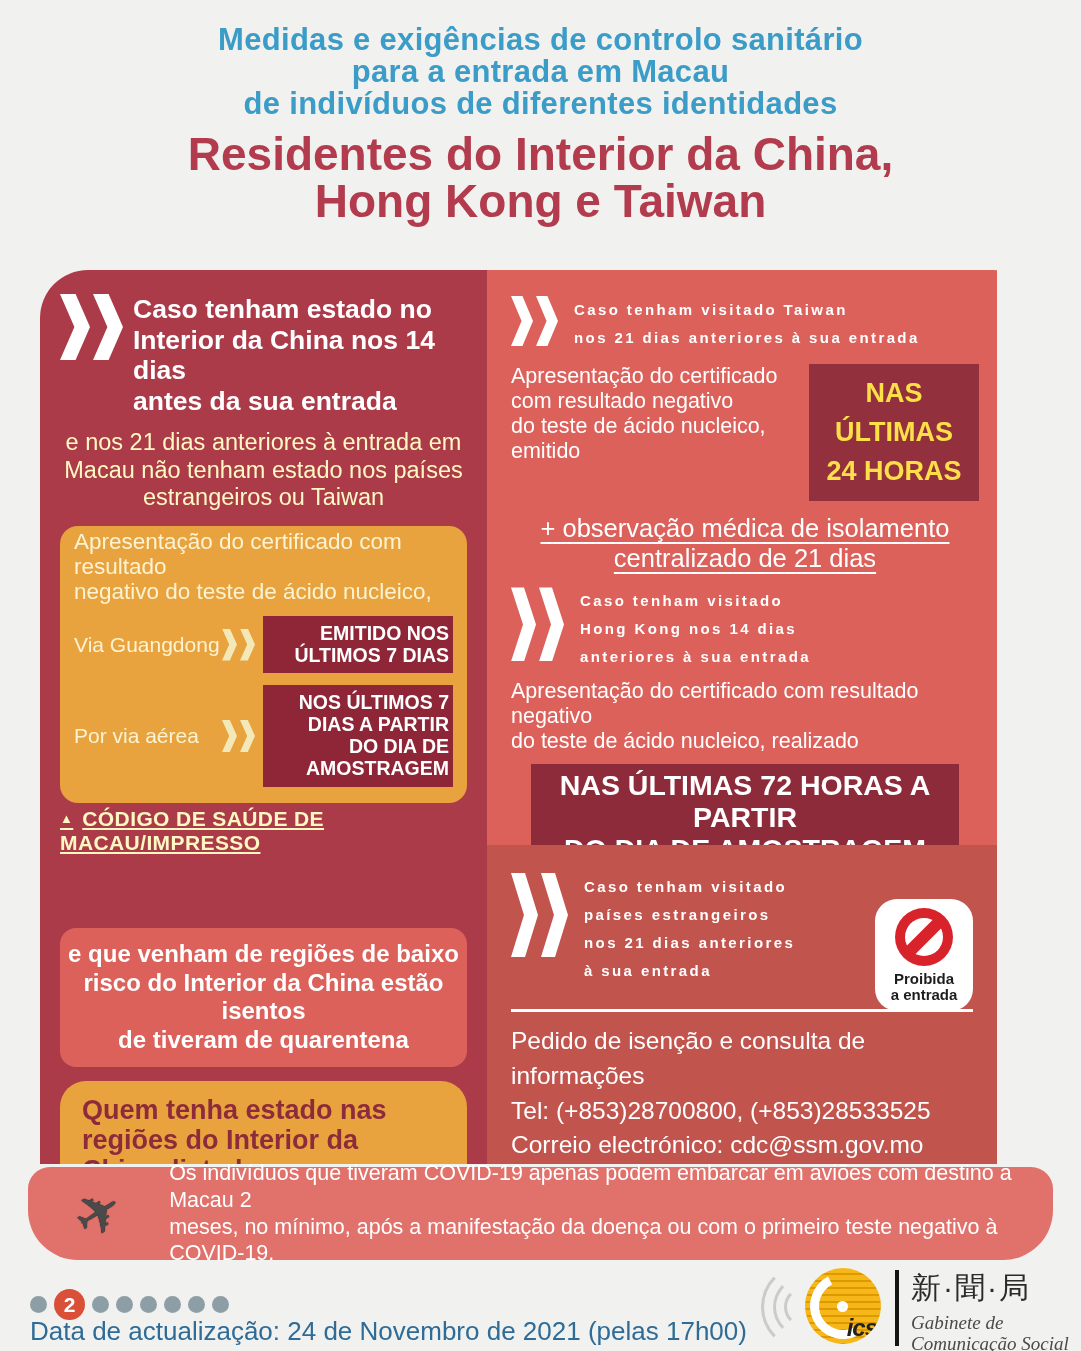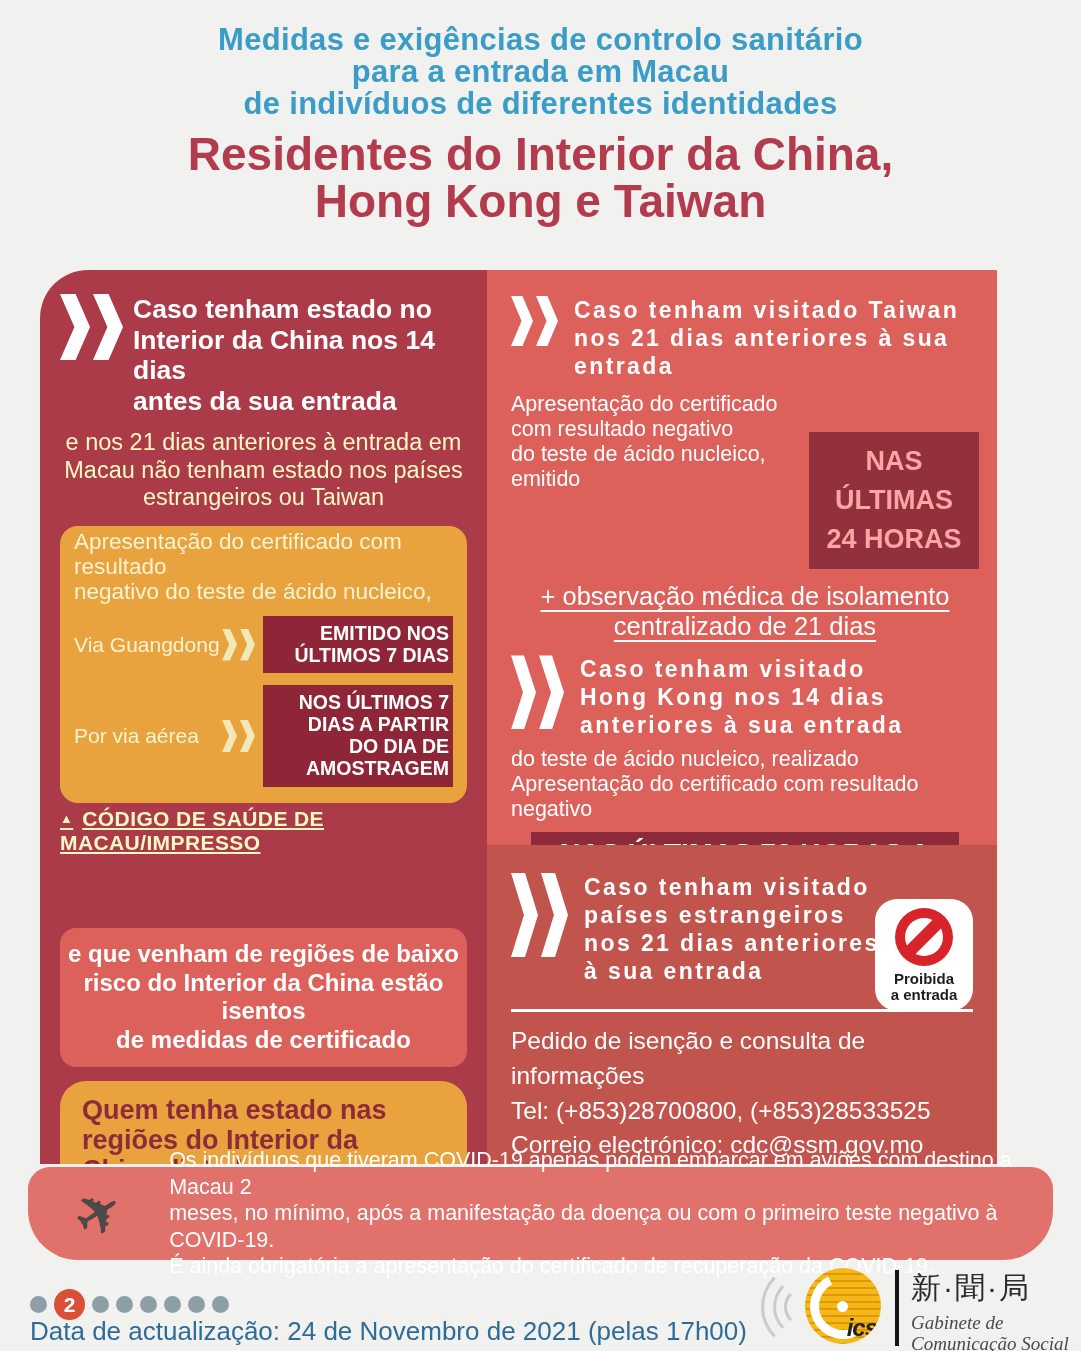--- a/index.html
+++ b/index.html
@@ -46,28 +46,28 @@
   .tri { font-size:13px; vertical-align:3px; margin-right:9px; }
   .spacer { height:73px; }
   .exempt-box { background:#DC615B; border-radius:16px; padding:12px 8px; text-align:center;
                 color:#fff; font-weight:700; font-size:24px; line-height:1.2; }
   .annex-box { margin-top:14px; background:#E8A33F; border-radius:26px; padding:14px 22px;
                color:#8E2B3B; font-weight:700; font-size:27px; line-height:30px; }
   .annex-box .hl { color:#FBF4D6; }
 
   
   .r-head { display:flex; align-items:flex-start; }
-  .r-head .txt { margin-left:16px; color:#fff; font-weight:700; font-size:23px;
+  .r-head .txt { margin-left:16px; color:#fff; font-weight:700; font-size:15px;
                  line-height:28px; letter-spacing:2.4px; }
   .tw-row { display:flex; margin-top:12px; }
   .r-para { color:#fff; font-size:21.5px; line-height:25px; }
   .tw-row .r-para { width:296px; }
   .chip-24 { background:#93303D; margin-left:6px; align-self:flex-start; width:172px;
-             padding:10px 4px; color:#fca5a5; font-weight:700; font-size:27px;
-             text-align:center; line-height:1.45;margin-top:40px; }
+             padding:10px 4px; color:#fde047; font-weight:700; font-size:27px;
+             text-align:center; line-height:1.45; }
   .obs { margin-top:12px; text-align:center; color:#fff; font-size:25.5px; line-height:30px; }
   .obs div { text-decoration:underline; text-underline-offset:5px; }
   .mt16 { margin-top:14px; }
   .chip-72 { background:#8E2B3B; margin:10px auto 0; width:428px; padding:6px 4px;
              color:#fff; font-weight:700; font-size:28.5px; text-align:center; line-height:1.12; }
 
   
   .f-head { min-height:120px; position:relative; }
   .badge { position:absolute; right:0px; top:26px; width:98px; height:112px; background:#fff;
            border-radius:22px; display:flex; flex-direction:column; align-items:center;
@@ -187,21 +187,21 @@
 
       <div class="code-note">
         <span class="tri">▲</span><span>CÓDIGO DE SAÚDE DE MACAU/IMPRESSO</span>
       </div>
 
       <div class="spacer"></div>
 
       <div class="exempt-box">
         <div>e que venham de regiões de baixo</div>
         <div>risco do Interior da China estão isentos</div>
-        <div>de medidas de certificado</div>
+        <div>de tiveram de quarentena</div>
       </div>
 
       <div class="annex-box">
         <span>Quem tenha estado nas regiões do Interior da China, listadas em </span><span class="hl">anexo</span><span>, antes da entrada em Macau, fica sujeito às exigências especiais de prevenção da epidemia dos Serviços de Saúde.</span>
       </div>
     </div>
 
     <div class="col-right">
 
       <div class="panel-top">
@@ -238,22 +238,22 @@
               <i></i>
               <i></i>
             </span>
           <div class="txt">
             <div>Caso tenham visitado</div>
             <div>Hong Kong nos 14 dias</div>
             <div>anteriores à sua entrada</div>
           </div>
         </div>
         <div class="r-para" style="margin-top:8px">
+          <div>Apresentação do certificado com resultado negativo</div>
           <div>do teste de ácido nucleico, realizado</div>
-          <div>Apresentação do certificado com resultado negativo</div>
         </div>
         <div class="chip-72">
           <div>NAS ÚLTIMAS 72 HORAS A PARTIR</div>
           <div>DO DIA DE AMOSTRAGEM</div>
         </div>
         <div class="obs">
           <div>+ observação médica de</div>
           <div>isolamento centralizado de 14 dias</div>
         </div>
       </div>
@@ -291,21 +291,20 @@
         </div>
       </div>
     </div>
   </div>
 
   <div class="banner">
     <div class="plane-wrap"><span class="plane">✈</span></div>
     <div class="banner-text">
       <div>Os indivíduos que tiveram COVID-19 apenas podem embarcar em aviões com destino a Macau 2</div>
       <div>meses, no mínimo, após a manifestação da doença ou com o primeiro teste negativo à COVID-19.</div>
-      <div>É ainda obrigatória a apresentação do certificado de recuperação da COVID-19.</div>
     </div>
   </div>
 
   <div class="dots">
     <span class="dot"></span>
     <span class="dot-current">2</span>
     <span class="dot"></span>
     <span class="dot"></span>
     <span class="dot"></span>
     <span class="dot"></span>

